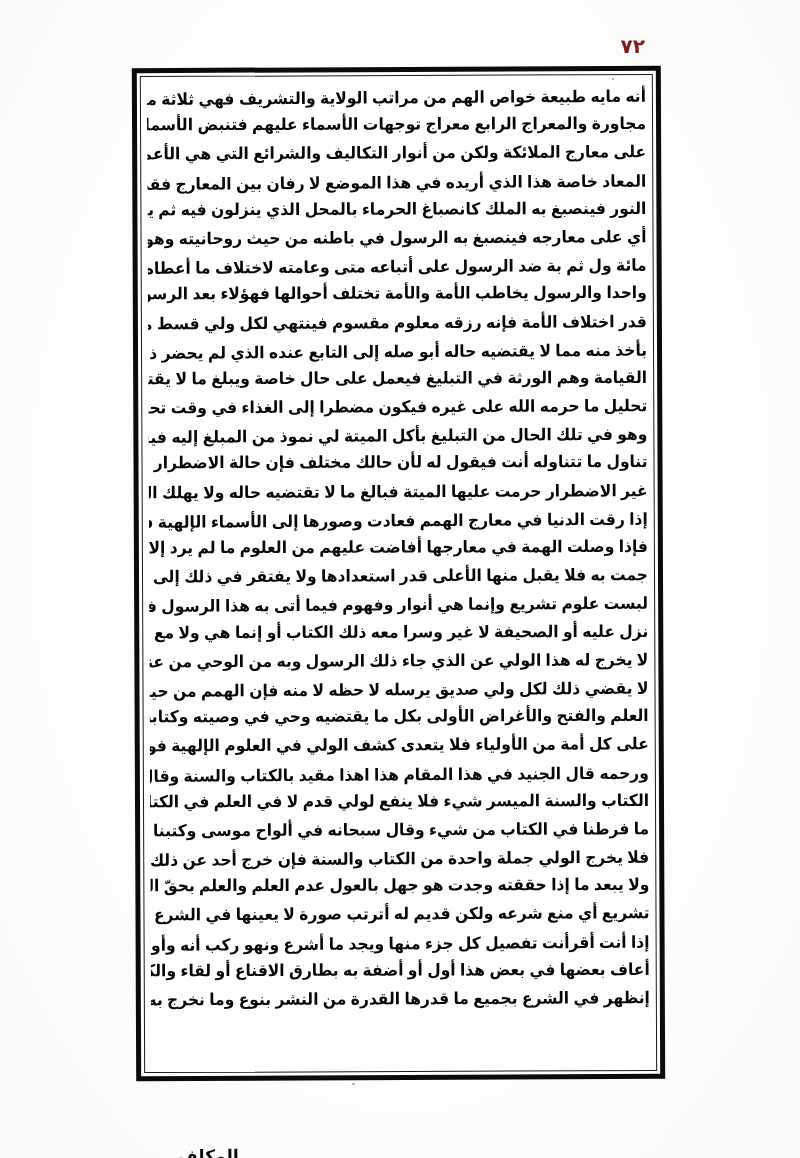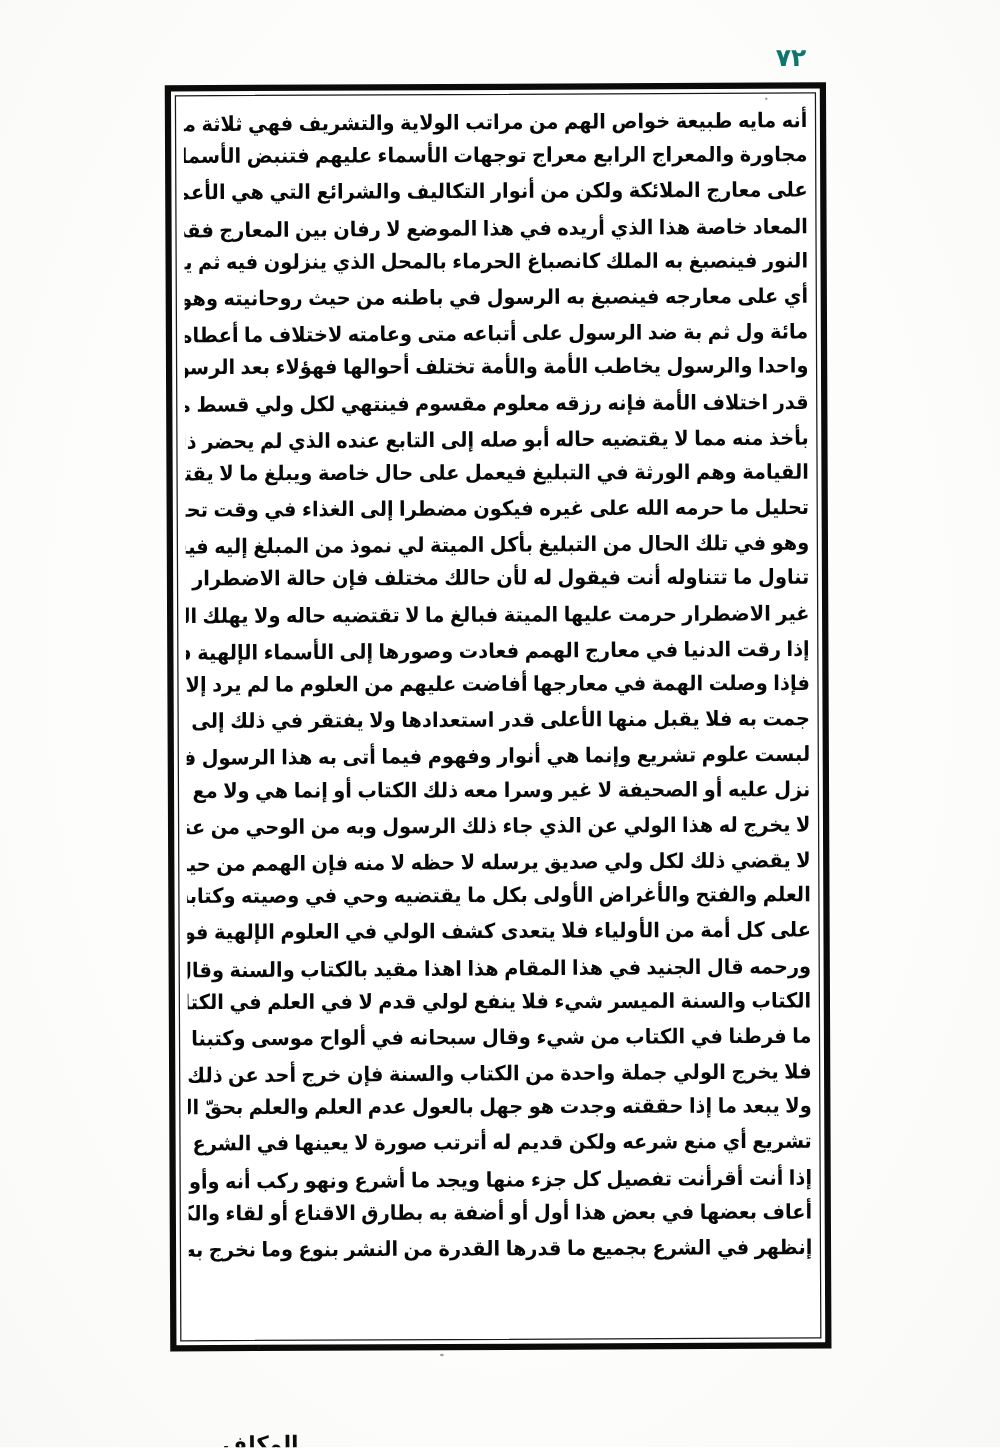--- a/index.html
+++ b/index.html
@@ -25,21 +25,21 @@
     pointer-events: none;
   }
   
   #folio {
     position: absolute;
     top: 34px;
     right: 155px;
     font-family: "DejaVu Sans", sans-serif;
     font-size: 20px;
     font-weight: 700;
-    color: #0f766e;
+    color: #7f1d1d;
     letter-spacing: 1px;
     direction: rtl;
   }
   
   #frame {
     position: absolute;
     left: 134px;
     top: 67px;
     width: 529px;
     height: 1013px;

